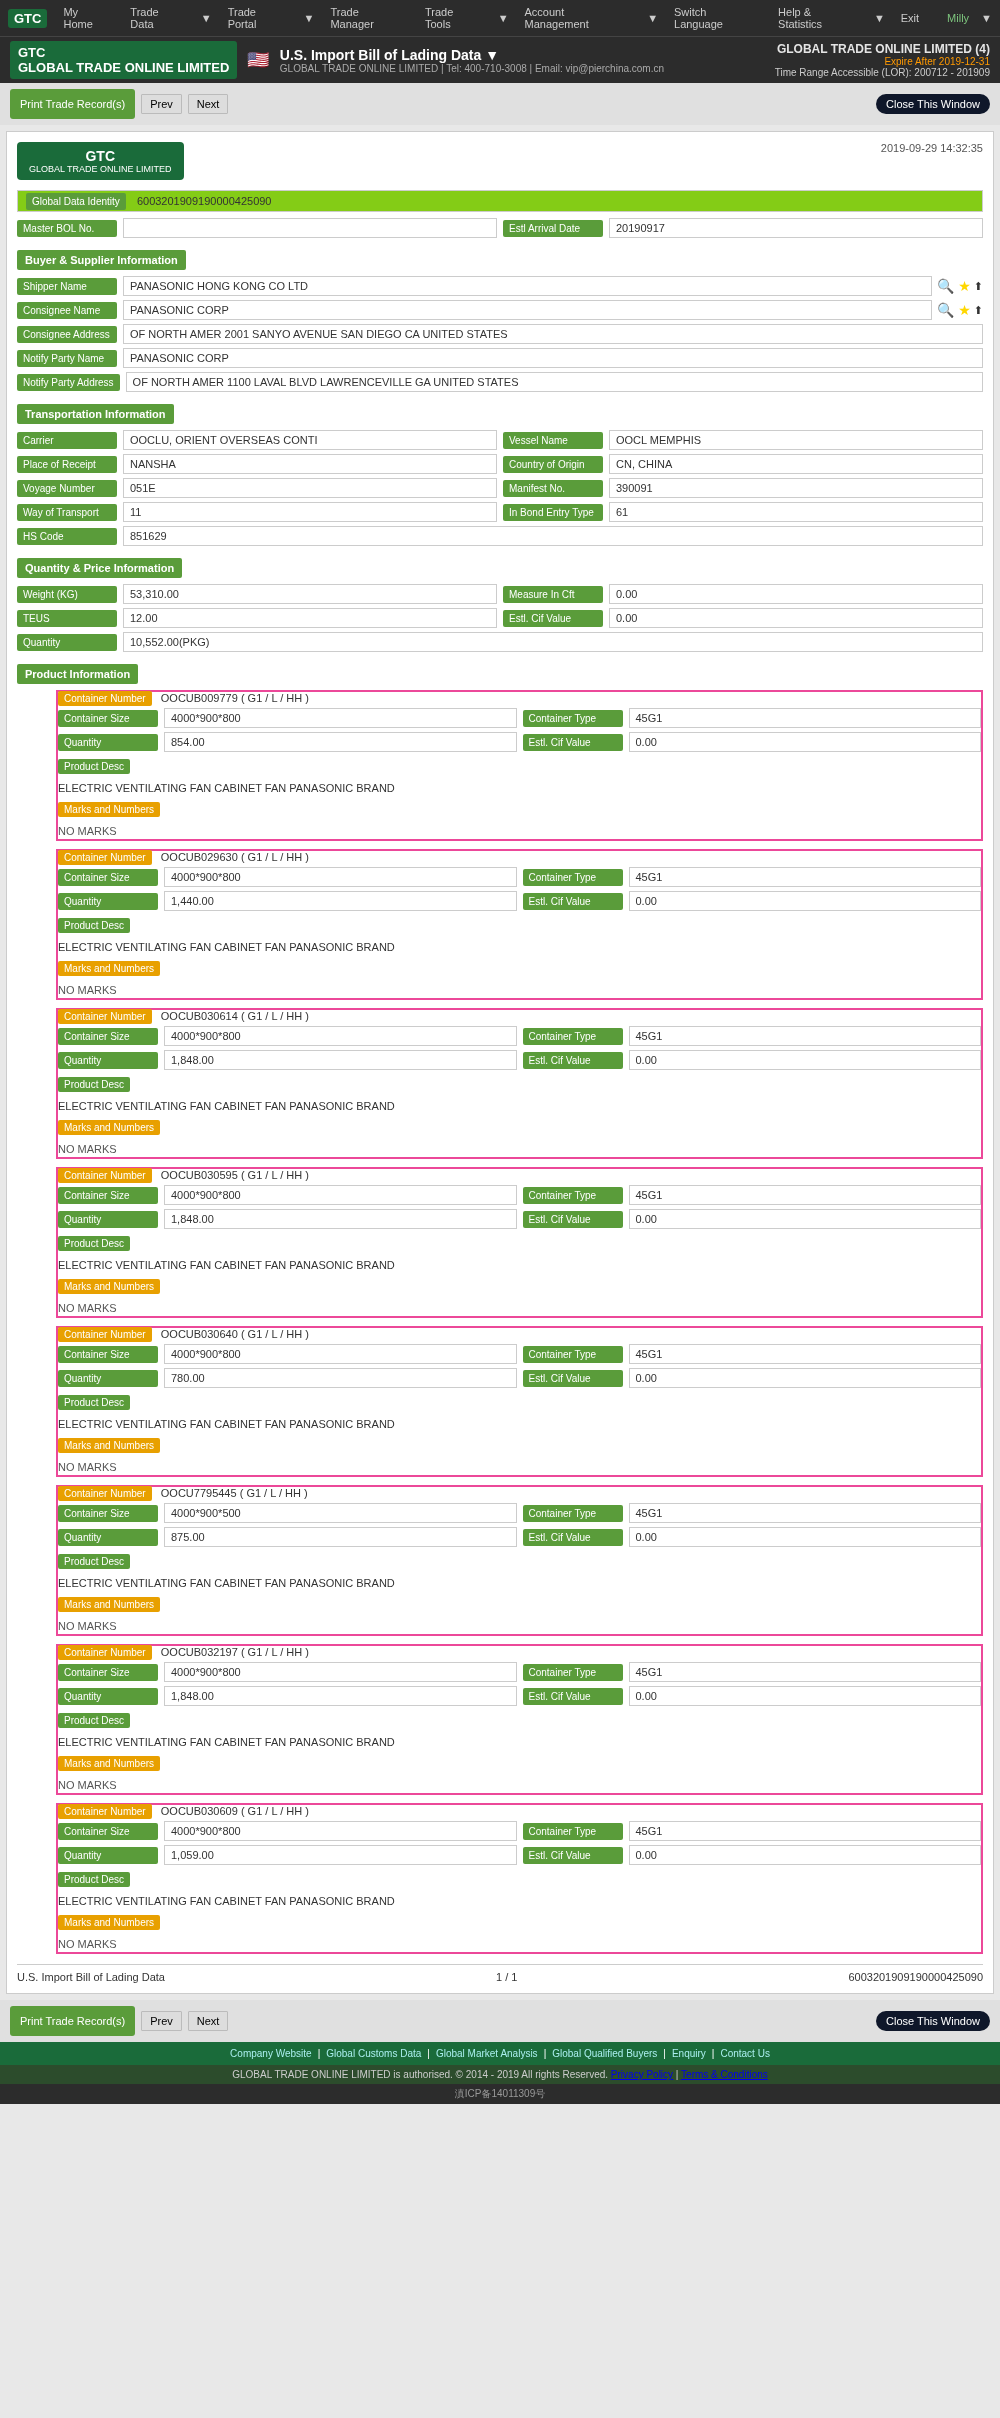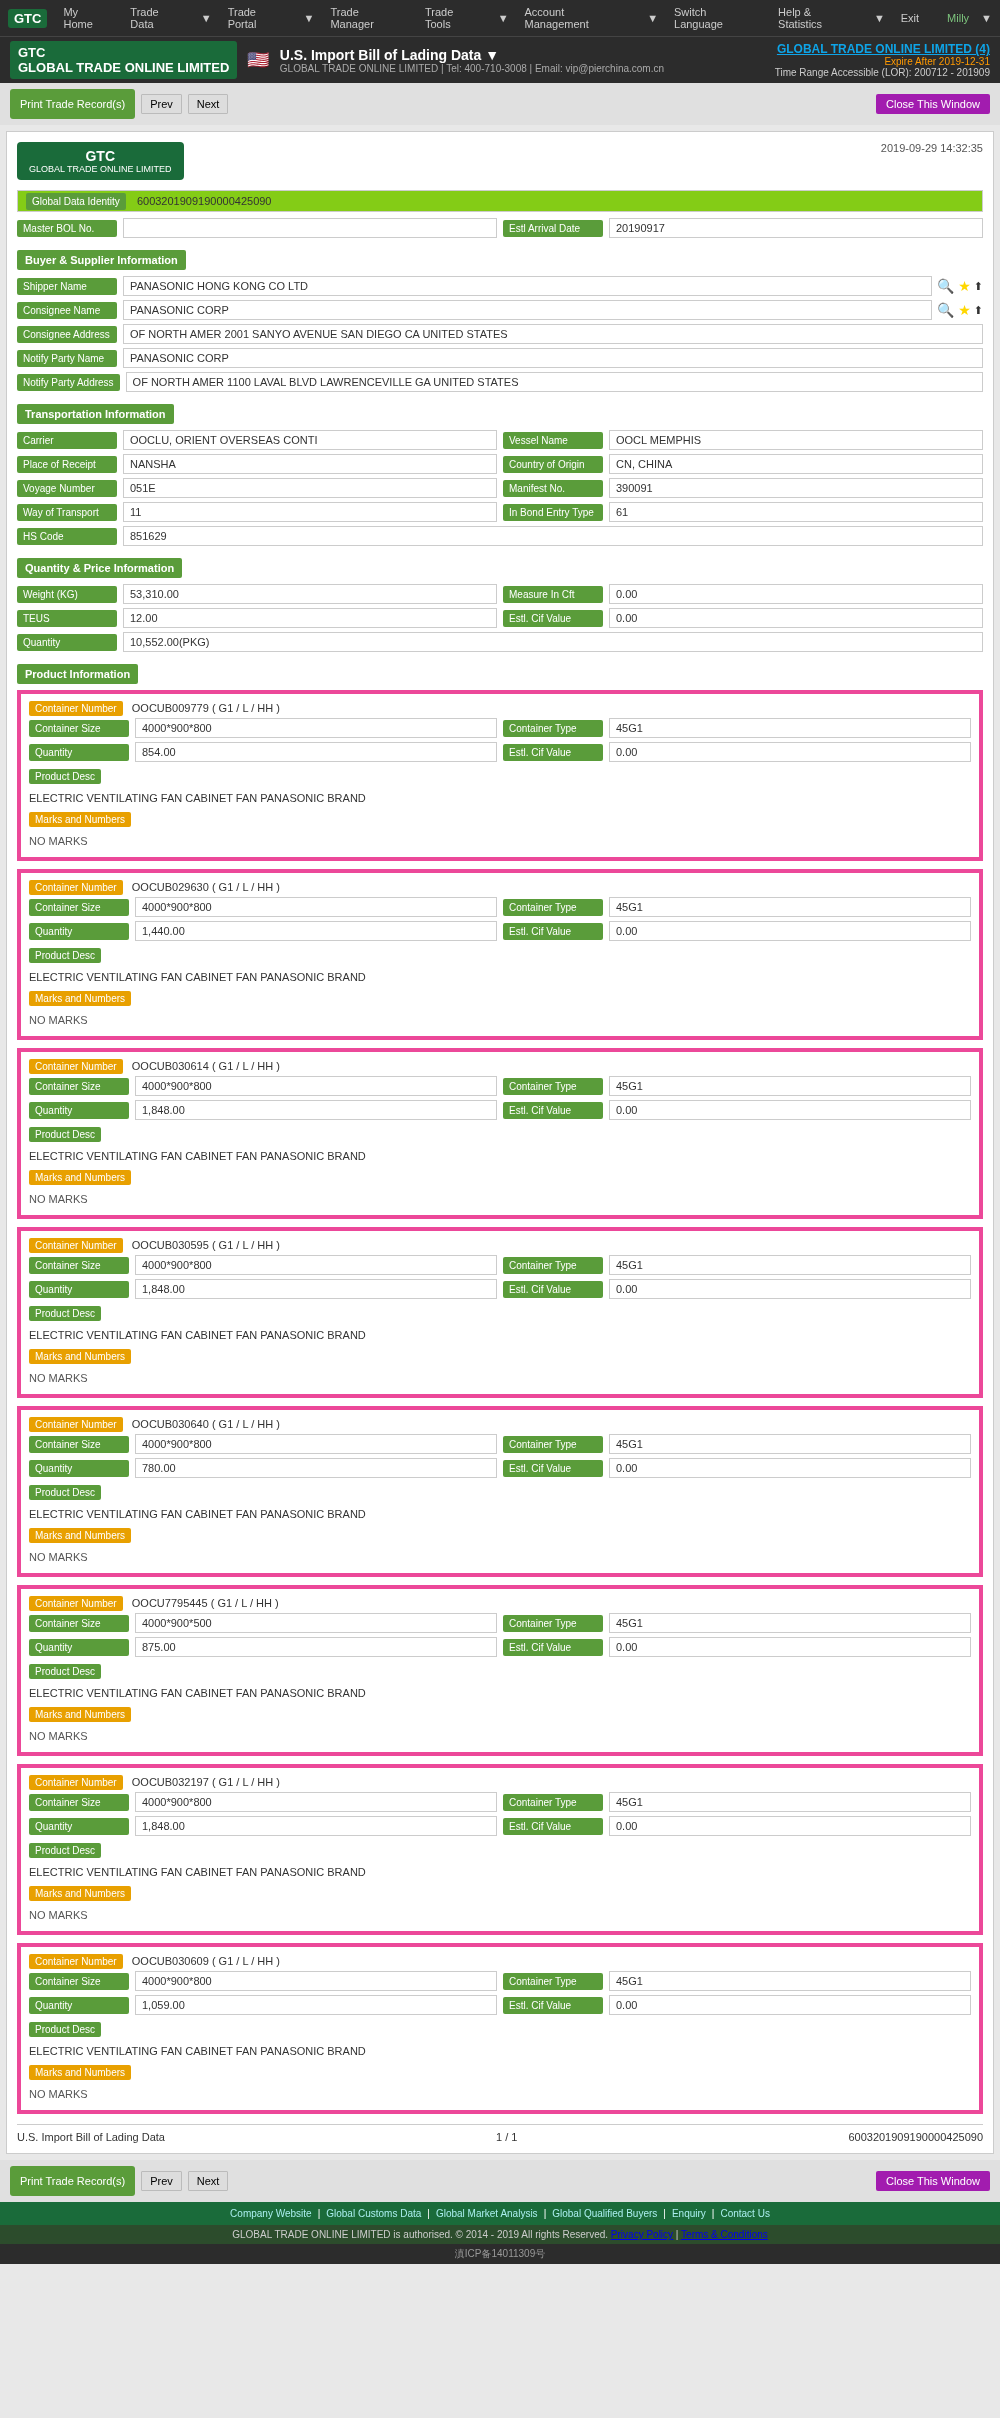--- a/index.html
+++ b/index.html
@@ -42,46 +42,46 @@
       font-weight: bold;
       padding: 4px 8px;
       font-size: 13px;
       border-radius: 3px;
     }
     .header-bar .flag { font-size: 18px; }
     .header-bar .title-section { flex: 1; }
     .header-bar .page-title { color: white; font-size: 14px; font-weight: bold; }
     .header-bar .contact-info { color: #aaa; font-size: 10px; }
     .header-bar .account-info { text-align: right; color: #ccc; font-size: 10px; }
-    .header-bar .account-name { color: #0ea5e9; font-size: 12px; font-weight: bold; text-decoration: underline; }
+    .header-bar .account-name { color: #e5e5e5; font-size: 12px; font-weight: bold; }
     .header-bar .expire { color: #ff9900; }
 
     
     .action-bar {
       background: #e0e0e0;
       padding: 6px 10px;
       display: flex;
       align-items: center;
       gap: 6px;
     }
     .btn-green {
       background: #5a9c3a;
       color: white;
       border: none;
       padding: 9px 10px;
       border-radius: 3px;
       cursor: pointer;
       font-size: 11px;
     }
     .btn-orange {
-      background: #a21caf;
+      background: #0f172a;
       color: white;
       border: none;
       padding: 4px 10px;
-      border-radius: 2px;
+      border-radius: 10px;
       cursor: pointer;
       font-size: 11px;
     }
     .btn-nav {
       background: #ddd;
       border: 1px solid #bbb;
       padding: 3px 8px;
       border-radius: 1px;
       cursor: pointer;
       font-size: 11px;
@@ -165,23 +165,23 @@
     .icon-row {
       display: flex;
       gap: 3px;
       align-items: center;
     }
     .star-icon { color: #FFD700; font-size: 14px; }
     .search-icon { color: #666; font-size: 14px; }
 
     
     .product-section {
-      border: 4px solid #ec4899;
-      padding: 8px;
+      border: 2px solid #ec4899;
       margin-bottom: 8px;
+      margin-left: 39px;
     }
     .container-tag-label {
       background: #e8a000;
       color: white;
       padding: 2px 6px;
       border-radius: 2px;
       font-size: 10px;
     }
 
     .product-desc-label {

